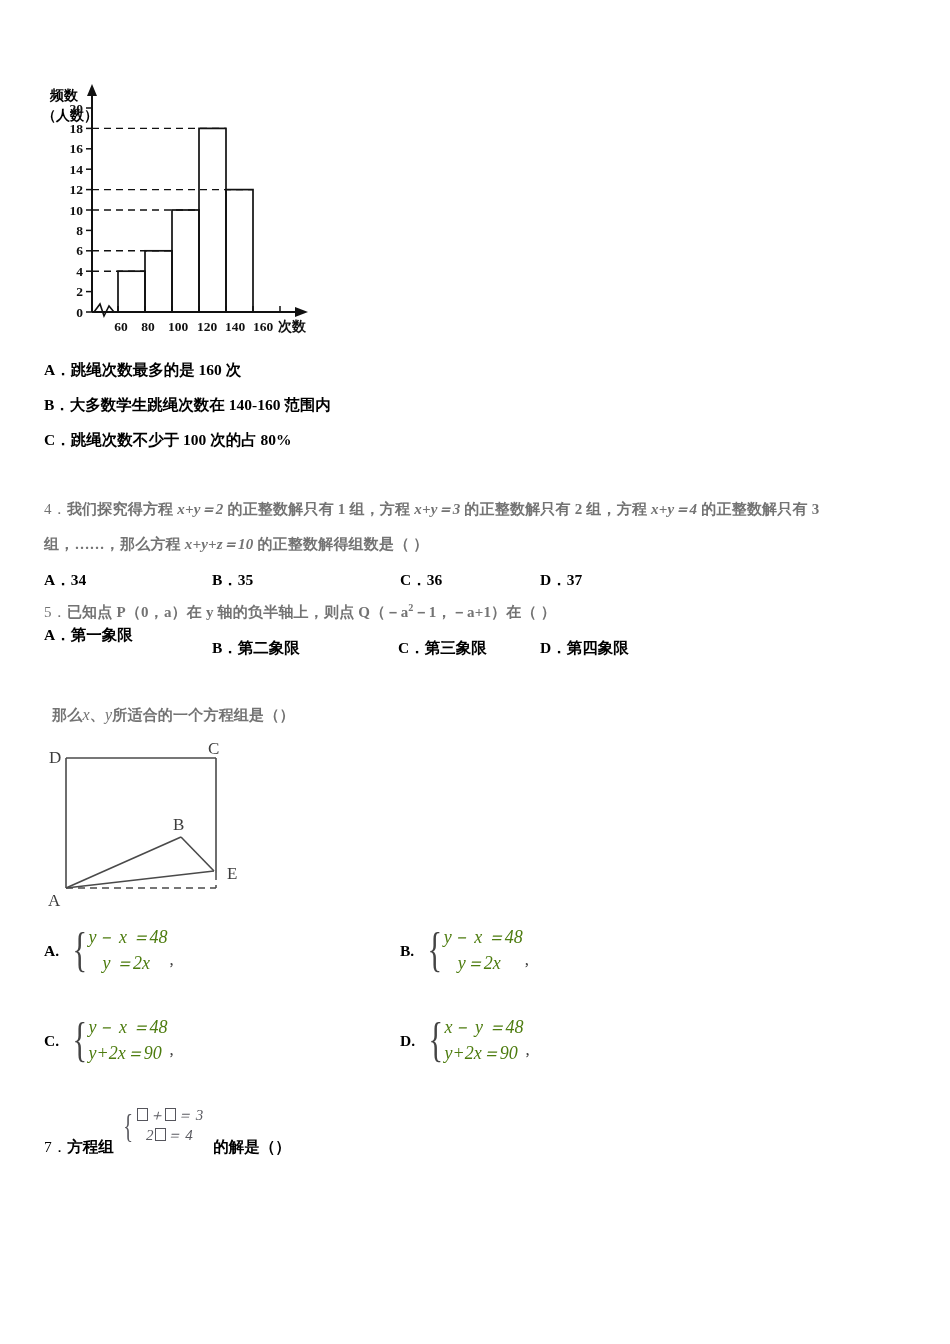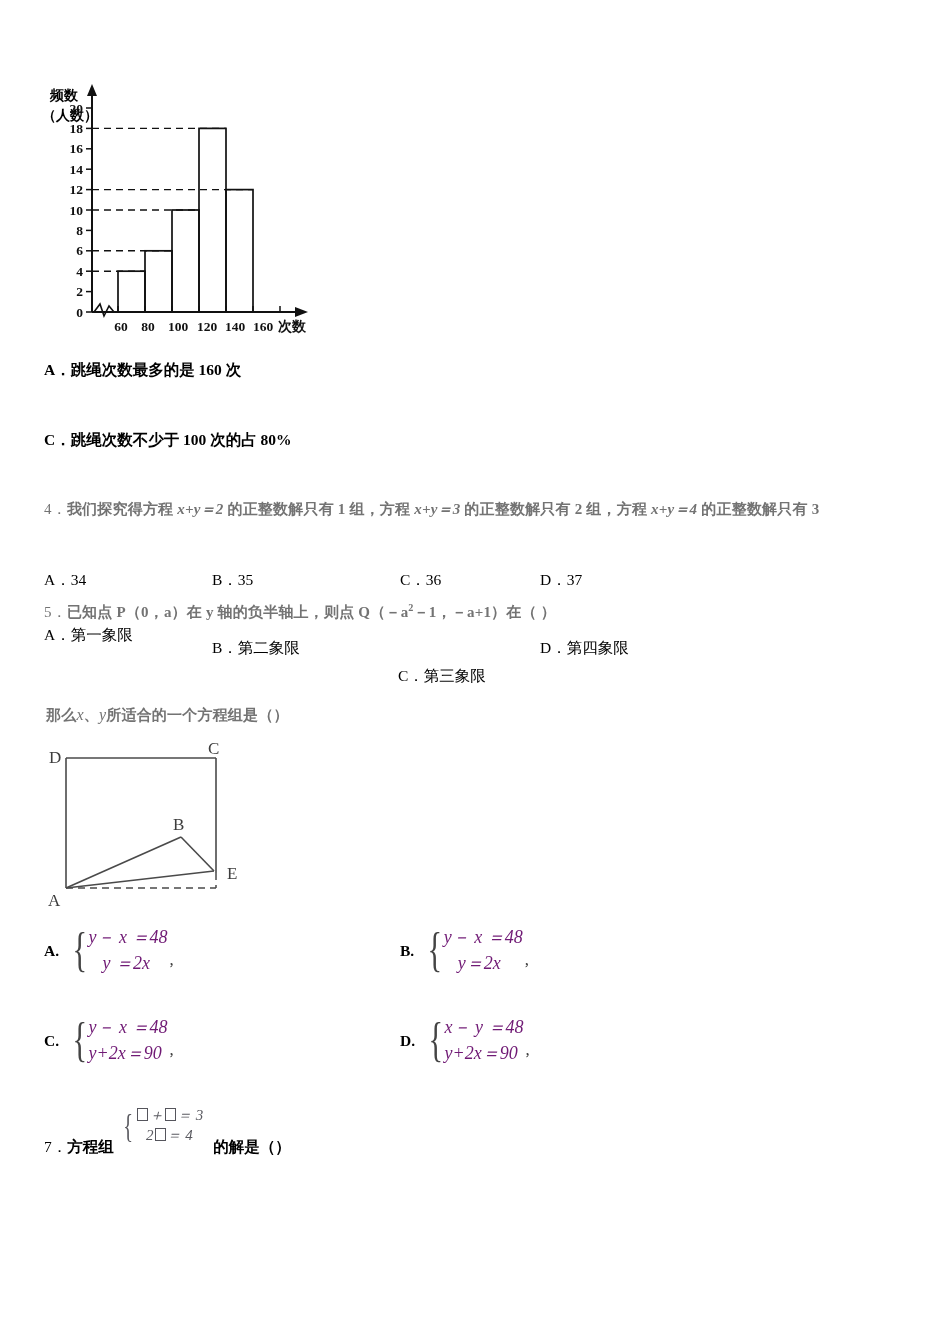--- a/index.html
+++ b/index.html
@@ -38,21 +38,21 @@
     font-family: "Liberation Serif", serif;
     font-size: 15.5px;
     font-weight: bold;
     color: #737373;
     white-space: nowrap;
     letter-spacing: 0.2px;
   }
   .optline {
     position: absolute;
     font-size: 15.5px;
-    font-weight: normal;
+    font-weight: bold;
     white-space: nowrap;
   }
   .qnum {
     font-weight: normal;
     font-family: "Liberation Serif", serif;
   }
   i.v {
     font-style: italic;
     font-family: "Liberation Serif", serif;
     font-weight: bold;
@@ -104,21 +104,21 @@
     transform-origin: center;
     margin-right: -3px;
   }
   .eqrows {
     display: flex;
     flex-direction: column;
     justify-content: center;
     font-style: italic;
     font-family: "Liberation Serif", serif;
     font-size: 18px;
-    color: #701a75;
+    color: #4d7c0f;
     line-height: 1.42;
   }
   .eqrows .r { white-space: nowrap; }
   .eqrows .r.indent { padding-left: 14px; }
   .comma-after {
     align-self: flex-end;
     font-style: normal;
     font-size: 17px;
     margin-left: 2px;
     color: #3a3a3a;
@@ -242,27 +242,33 @@
         <rect x="130" y="132" width="27" height="102"></rect>
         <rect x="157" y="50.4" width="27" height="183.6"></rect>
         <rect x="184" y="111.6" width="27" height="122.4"></rect>
       </g>
     </svg>
   </div>
 
   <div class="abcd-row" style="top:360px;">
     <span>A．</span><span>跳绳次数最多的是 160 次</span>
   </div>
+  <div class="abcd-row" style="top:395px;">
+    <span>B．</span><span>大多数学生跳绳次数在 140-160 范围内</span>
+  </div>
   <div class="abcd-row" style="top:430px;">
     <span>C．</span><span>跳绳次数不少于 100 次的占 80%</span>
   </div>
 
   <div class="qtext" style="left:44px; top:500px; font-size:15px;">
     <span class="qnum">4．</span><span>我们探究得方程 </span><i class="v">x+y＝2</i><span> 的正整数解只有 1 组，方程 </span><i class="v">x+y＝3</i><span> 的正整数解只有 2 组，方程 </span><i class="v">x+y＝4</i><span> 的正整数解只有 3</span>
   </div>
+  <div class="qtext" style="left:44px; top:535px; font-size:15px;">
+    <span>组，……，那么方程 </span><i class="v">x+y+z＝10</i><span> 的正整数解得组数是（      ）</span>
+  </div>
   <div class="optline" style="left:44px;  top:570px;">
     <span>A．</span><span>34</span>
   </div>
   <div class="optline" style="left:212px; top:570px;">
     <span>B．</span><span>35</span>
   </div>
   <div class="optline" style="left:400px; top:570px;">
     <span>C．</span><span>36</span>
   </div>
   <div class="optline" style="left:540px; top:570px;">
@@ -271,28 +277,28 @@
 
   <div class="qtext" style="left:44px; top:602px; font-size:15px;">
     <span class="qnum">5．</span><span>已知点 P（0，a）在 y 轴的负半轴上，则点 Q（－a</span><sup>2</sup><span>－1，－a+1）在（      ）</span>
   </div>
   <div class="optline" style="left:44px;  top:600px;margin-top:25px;">
     <span>A．</span><span>第一象限</span>
   </div>
   <div class="optline" style="left:212px; top:638px;">
     <span>B．</span><span>第二象限</span>
   </div>
-  <div class="optline" style="left:398px; top:638px;margin-top:28px;">
+  <div class="optline" style="left:398px; top:638px;">
     <span>C．</span><span>第三象限</span>
   </div>
   <div class="optline" style="left:540px; top:638px;">
     <span>D．</span><span>第四象限</span>
   </div>
 
-  <div class="qtext" style="left:46px; top:706px; font-size:15px;">
+  <div class="qtext" style="left:52px; top:706px; font-size:15px;">
     <span>那么</span><i class="vl">x</i><span>、</span><i class="vl">y</i><span>所适合的一个方程组是（）</span>
   </div>
 
   <div class="geo-block">
     <svg width="230" height="172" viewBox="0 0 230 172">
 
       <line x1="22" y1="18" x2="172" y2="18" stroke="#4a4a4a" stroke-width="1.6"></line>
       <line x1="22" y1="18" x2="22" y2="148" stroke="#4a4a4a" stroke-width="1.6"></line>
       <line x1="172" y1="18" x2="172" y2="133" stroke="#4a4a4a" stroke-width="1.6"></line>
 

